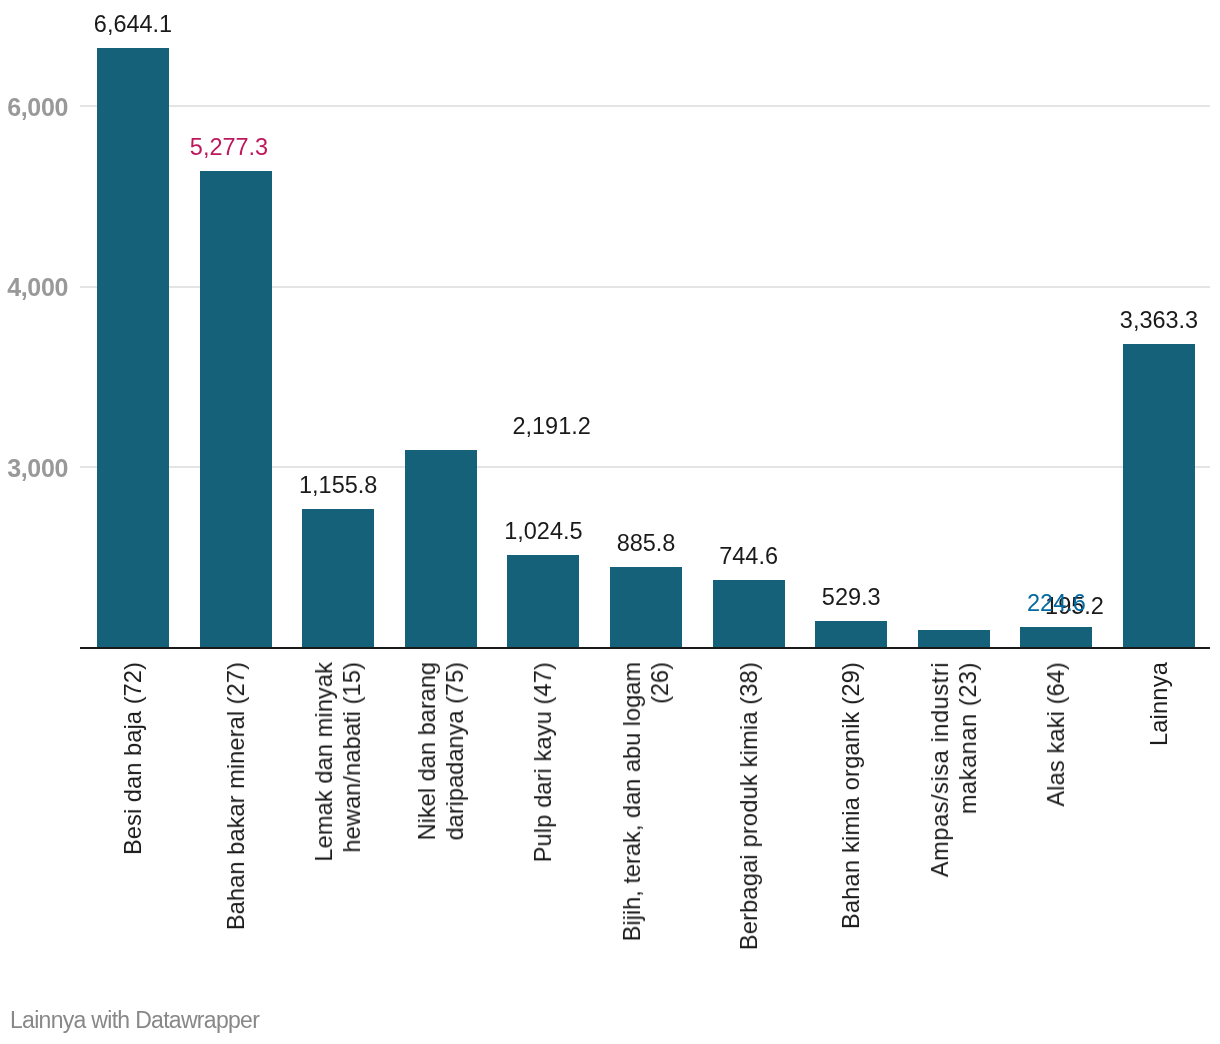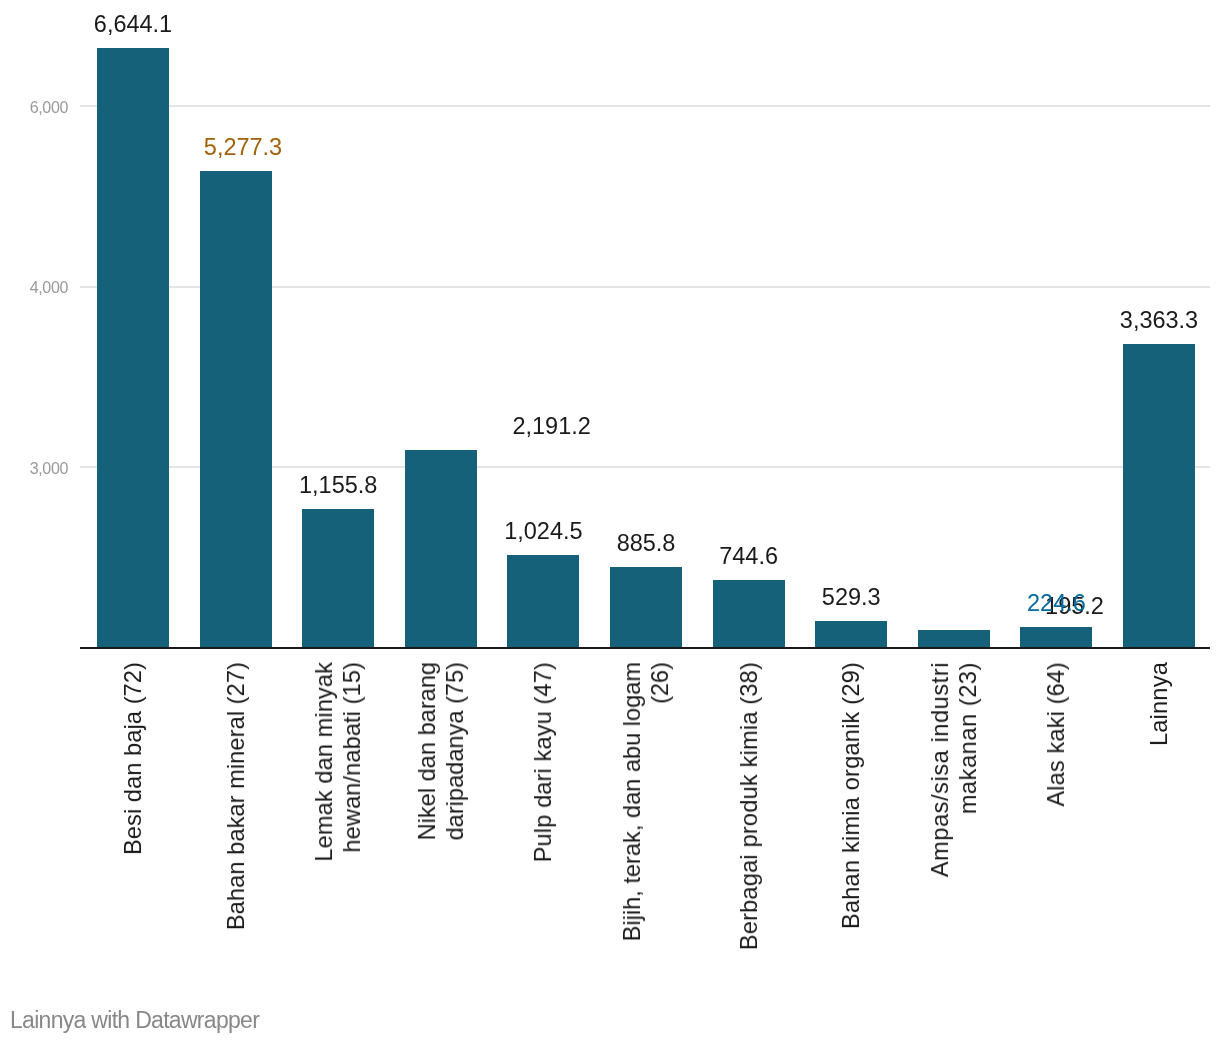--- a/index.html
+++ b/index.html
@@ -3,23 +3,23 @@
 <meta charset="utf-8">
 <title>Bar chart</title>
 <style>
   html,body{margin:0;padding:0;background:#ffffff;}
   body{width:1220px;height:1044px;overflow:hidden;
        font-family:"Liberation Sans",sans-serif;
        -webkit-font-smoothing:antialiased;}
   #chart{position:relative;width:1220px;height:1044px;background:#ffffff;overflow:hidden;}
 
   .gridline{position:absolute;height:2.2px;background:#e4e4e4;}
-  .ytick{position:absolute;left:0;width:68px;color:#999999;font-size:16px;
+  .ytick{position:absolute;left:0;width:68px;color:#999999;font-size:25px;
          letter-spacing:-0.35px;text-align:right;white-space:nowrap;line-height:23.5px;
-         transform:translateZ(0);}
+         transform:translateZ(0);font-weight:bold;}
   .axisline{position:absolute;background:#1a1a1a;height:2.3px;}
   .bar{position:absolute;background:#156179;}
   .vlabel{position:absolute;width:300px;color:#1a1a1a;font-size:23.5px;
           letter-spacing:-0.02px;white-space:nowrap;text-align:center;line-height:23.5px;
           transform:translateZ(0);}
   .xlabel{position:absolute;color:#1a1a1a;font-size:23.6px;white-space:pre;
           transform-origin:0 0;transform:rotate(-90deg) translate(-100%,0) translateZ(0);
           text-align:right;line-height:27.9px;}
   .footer{position:absolute;left:10px;top:1009px;color:#888888;font-size:23px;
           letter-spacing:-0.7px;white-space:nowrap;line-height:23px;
@@ -35,21 +35,21 @@
   <div class="gridline" style="left: 80px; width: 1130px; top: 105.25px; background: rgb(228, 228, 228);"></div>
 
   <div class="ytick" style="top: 456.55px; color: rgb(153, 153, 153);">3,000</div>
   <div class="ytick" style="top: 276.1px; color: rgb(153, 153, 153);">4,000</div>
   <div class="ytick" style="top: 95.65px; color: rgb(153, 153, 153);">6,000</div>
 
   <div class="bar" style="left: 97px; width: 72px; top: 47.9361px; height: 599.464px; background: rgb(21, 97, 121);"></div>
   <div class="vlabel" style="left: -17px; top: 12.9361px; color: rgb(26, 26, 26);">6,644.1</div>
   <div class="xlabel" style="left: 119.95px; top: 661.8px; color: rgb(26, 26, 26); letter-spacing: 0.08px;"><span>Besi dan baja (72)</span></div>
   <div class="bar" style="left: 199.6px; width: 72px; top: 171.256px; height: 476.144px; background: rgb(21, 97, 121);"></div>
-  <div class="vlabel" style="left: 93px; top: 136.256px; color: #a16207;">5,277.3</div>
+  <div class="vlabel" style="left: 79px; top: 136.256px; color: #be185d;">5,277.3</div>
   <div class="xlabel" style="left: 222.55px; top: 661.8px; color: rgb(26, 26, 26); letter-spacing: 0.08px;"><span>Bahan bakar mineral (27)</span></div>
   <div class="bar" style="left: 302.2px; width: 72px; top: 509.347px; height: 138.053px; background: rgb(21, 97, 121);"></div>
   <div class="vlabel" style="left: 188.2px; top: 474.347px; color: rgb(26, 26, 26);">1,155.8</div>
   <div class="xlabel" style="left: 311.2px; top: 661.8px; color: rgb(26, 26, 26); letter-spacing: 0.1px;"><span>Lemak dan minyak</span><br><span>hewan/nabati (15)</span></div>
   <div class="bar" style="left: 404.8px; width: 72px; top: 449.699px; height: 197.701px; background: rgb(21, 97, 121);"></div>
   <div class="vlabel" style="left: 290.8px; top: 414.699px; color: rgb(26, 26, 26); text-align: right;">2,191.2</div>
   <div class="xlabel" style="left: 413.8px; top: 661.8px; color: rgb(26, 26, 26); letter-spacing: 0px;"><span>Nikel dan barang</span><br><span>daripadanya (75)</span></div>
   <div class="bar" style="left: 507.4px; width: 72px; top: 554.964px; height: 92.4355px; background: rgb(21, 97, 121);"></div>
   <div class="vlabel" style="left: 393.4px; top: 519.964px; color: rgb(26, 26, 26);">1,024.5</div>
   <div class="xlabel" style="left: 530.35px; top: 661.8px; color: rgb(26, 26, 26); letter-spacing: 0.12px;"><span>Pulp dari kayu (47)</span></div>

